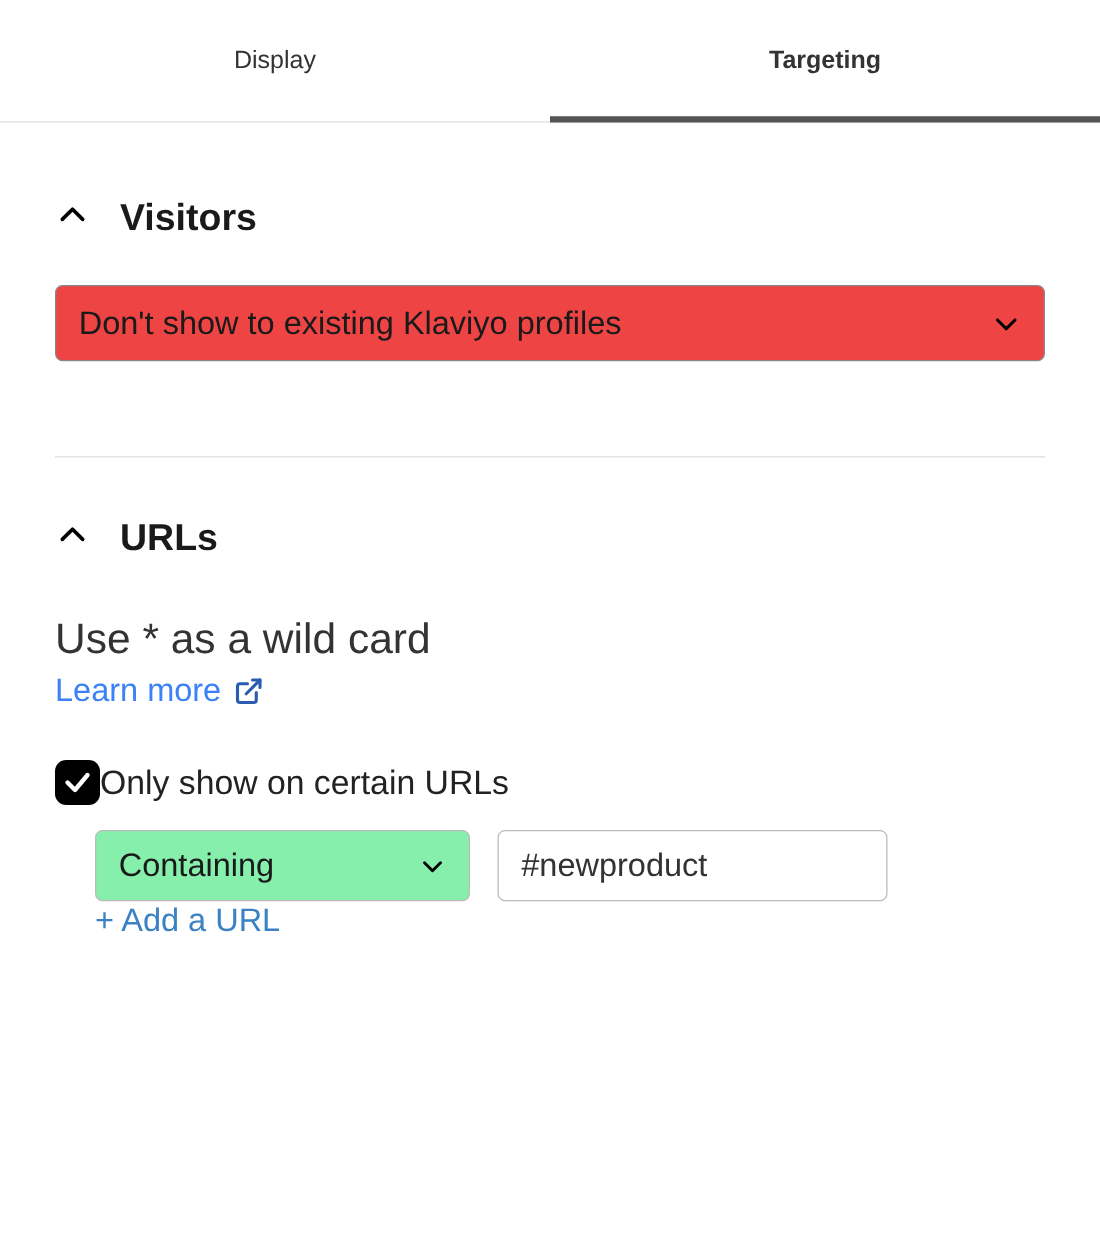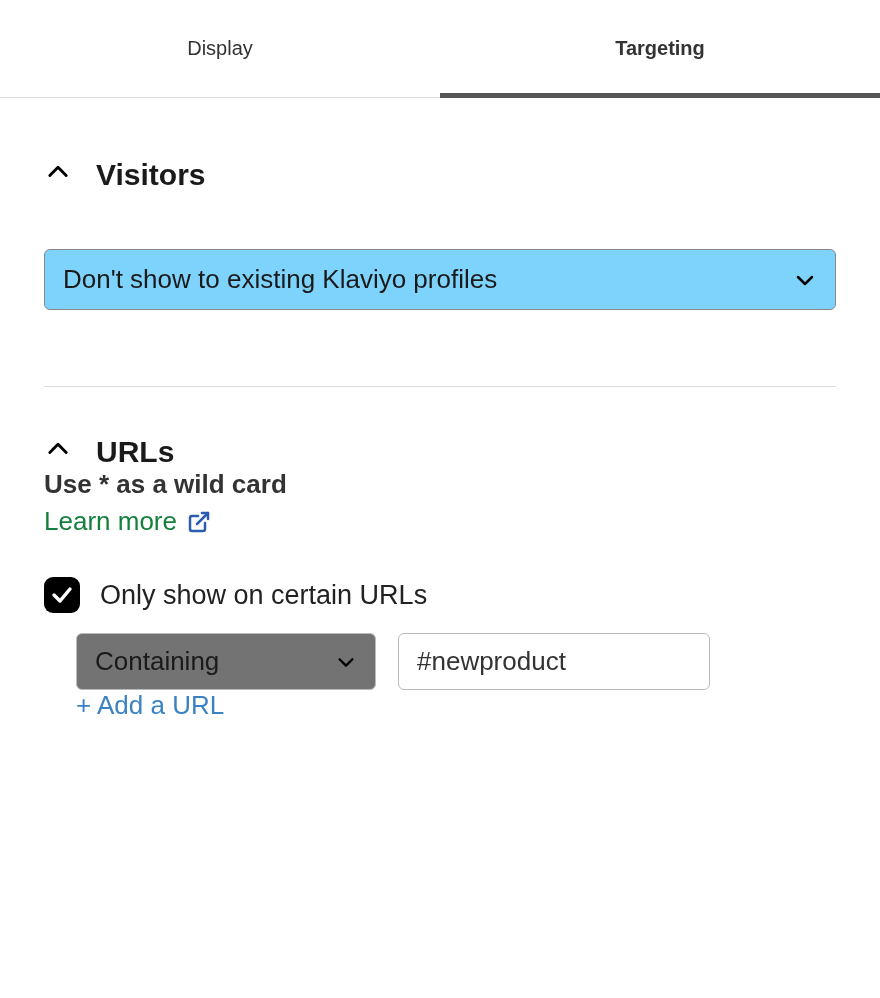--- a/index.html
+++ b/index.html
@@ -55,62 +55,61 @@
     .chevron-up-icon {
       width: 28px;
       height: 28px;
       flex-shrink: 0;
     }
     .section-title {
       font-size: 30px;
       font-weight: 700;
     }
     .select-control {
-      margin-top: 57px;
+      margin-top: 36px;
       border: 1px solid #888;
       border-radius: 6px;
       padding: 14px 18px;
       font-size: 26px;
       display: flex;
       align-items: center;
       justify-content: space-between;
       cursor: pointer;
-      background: #7dd3fc;
+      background: #ef4444;
     }
     .select-control .chevron-down-icon {
       width: 24px;
       height: 24px;
     }
     .divider {
       margin-top: 76px;
       border-top: 1px solid #ddd;
     }
     .urls-hint {
-      font-size: 26px;
+      margin-top: 44px;
+      font-size: 34px;
       color: #333;
-      font-weight: bold;
     }
     .learn-more {
       margin-top: 6px;
       display: inline-flex;
       align-items: center;
       gap: 10px;
-      color: #15803d;
+      color: #3b82f6;
       font-size: 26px;
       text-decoration: none;
       cursor: pointer;
     }
     .external-icon {
       width: 24px;
       height: 24px;
     }
     .checkbox-row {
       display: flex;
       align-items: center;
-      gap: 20px;
       margin-top: 40px;
     }
     .checkbox {
       width: 36px;
       height: 36px;
       border-radius: 9px;
       display: flex;
       align-items: center;
       justify-content: center;
       cursor: pointer;
@@ -140,21 +139,21 @@
     .rule-select {
       border: 1px solid #bbb;
       border-radius: 6px;
       padding: 12px 18px;
       font-size: 26px;
       display: flex;
       align-items: center;
       justify-content: space-between;
       width: 300px;
       cursor: pointer;
-      background: #737373;
+      background: #86efac;
     }
     .rule-input {
       border: 1px solid #bbb;
       border-radius: 6px;
       padding: 12px 18px;
       font-size: 26px;
       width: 312px;
       font-family: inherit;
       color: #333;
       background: #fff;

